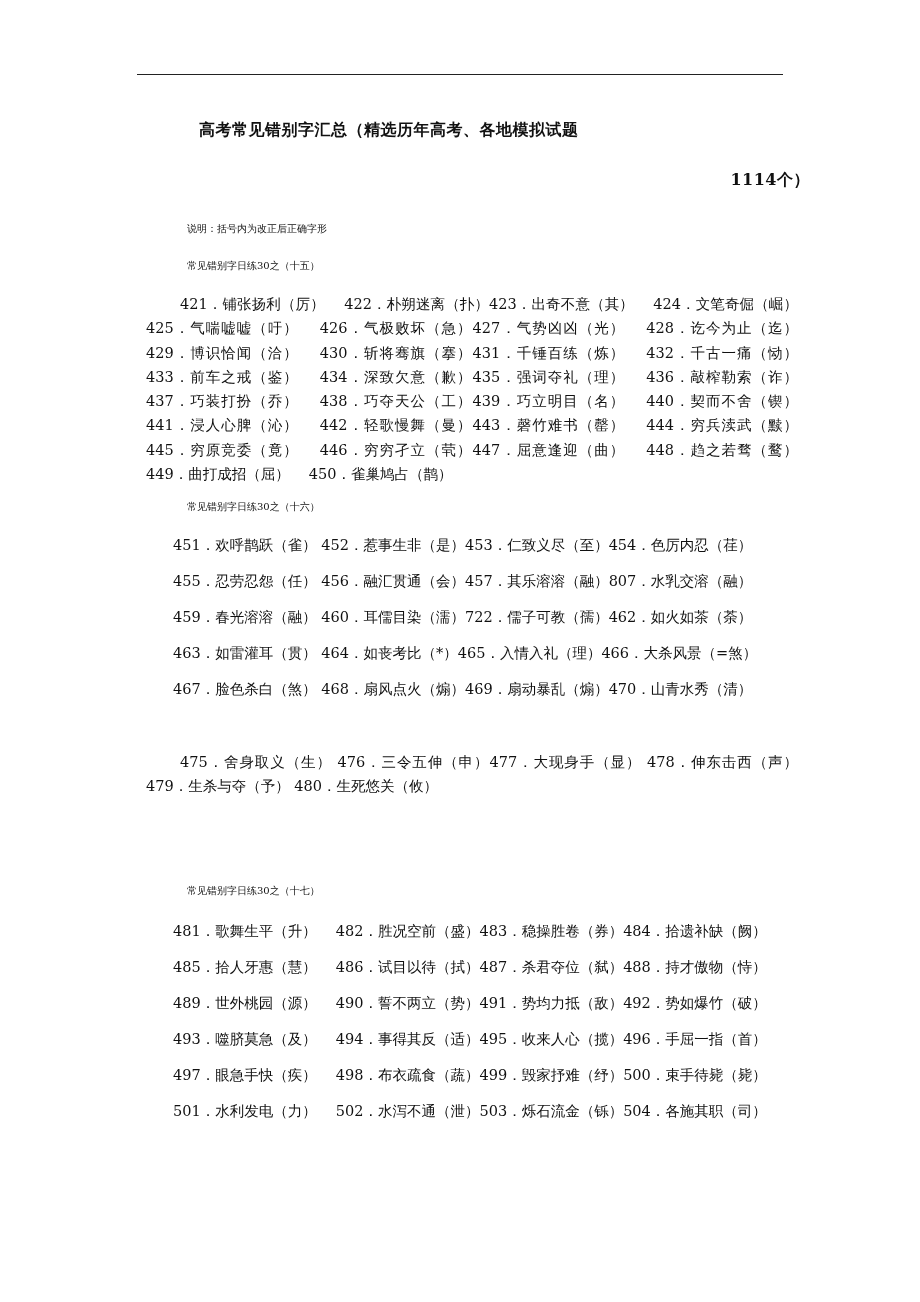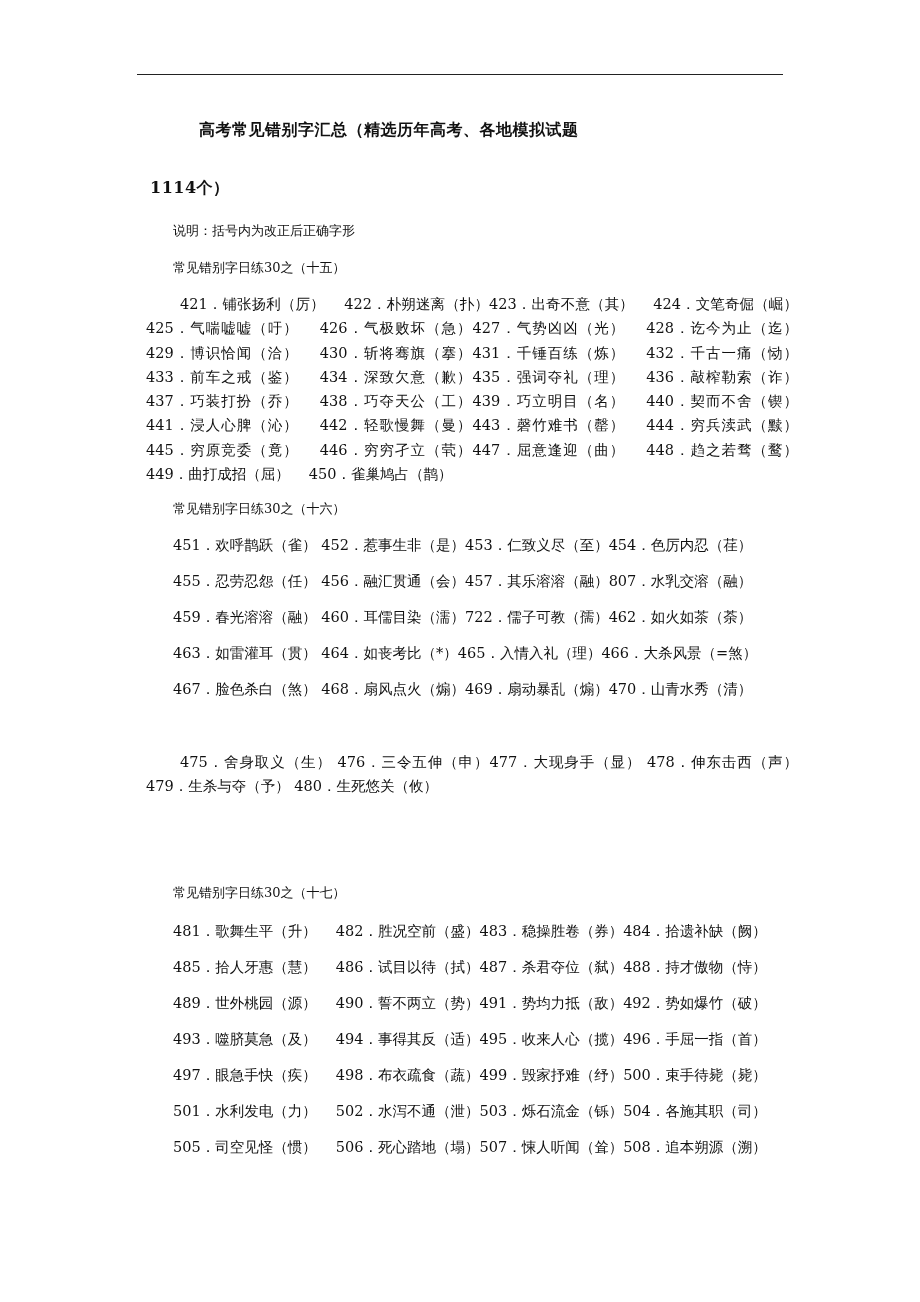--- a/index.html
+++ b/index.html
@@ -3,22 +3,22 @@
 <meta charset="utf-8">
 <style>
   html, body { margin: 0; padding: 0; background: #ffffff; }
   body { width: 920px; height: 1302px; position: relative; overflow: hidden;
          font-family: "DejaVu Serif", "Liberation Serif", serif; color: #111; }
   .rule { position: absolute; left: 137px; top: 74px; width: 646px; height: 0;
           border-top: 1.5px solid #222; }
   .title { position: absolute; left: 137px; width: 646px; font-weight: bold;
            font-size: 16px; letter-spacing: 0.5px; }
   .t1 { top: 120px; padding-left: 62px; box-sizing: border-box; }
-  .t2 { top: 170px; text-align: left; left: 150px; width: 680px; margin-top: 8px; }
-  .note, .heading { position: absolute; left: 173px; font-size: 13px; }
+  .t2 { top: 170px; text-align: right; left: 130px; width: 680px; }
+  .note, .heading { position: absolute; left: 187px; font-size: 10px; }
   .para { position: absolute; left: 146px; width: 652px; font-size: 14.5px;
           line-height: 24.3px; text-indent: 34px; text-align: justify; }
   .grid { position: absolute; left: 173px; font-size: 14.5px; }
   .grid .row { white-space: nowrap; height: 36px; line-height: 20px; }
 </style>
 </head>
 <body>
 
 <div class="rule"></div>
 
@@ -41,14 +41,13 @@
 <div class="para" style="top:750px">475．舍身取义（生） 476．三令五伸（申）477．大现身手（显） 478．伸东击西（声）479．生杀与夺（予） 480．生死悠关（攸）</div>
 
 <div class="heading" style="top:884px">常见错别字日练30之（十七）</div>
 <div class="grid" style="top:921px">
   <div class="row">481．歌舞生平（升）　 482．胜况空前（盛）483．稳操胜卷（券）484．拾遗补缺（阙）</div>
   <div class="row">485．拾人牙惠（慧）　 486．试目以待（拭）487．杀君夺位（弑）488．持才傲物（恃）</div>
   <div class="row">489．世外桃园（源）　 490．誓不两立（势）491．势均力抵（敌）492．势如爆竹（破）</div>
   <div class="row">493．噬脐莫急（及）　 494．事得其反（适）495．收来人心（揽）496．手屈一指（首）</div>
   <div class="row">497．眼急手快（疾）　 498．布衣疏食（蔬）499．毁家抒难（纾）500．束手待毙（毙）</div>
   <div class="row">501．水利发电（力）　 502．水泻不通（泄）503．烁石流金（铄）504．各施其职（司）</div>
-  <div class="row">505．司空见怪（惯）　 506．死心踏地（塌）507．悚人听闻（耸）508．追本朔源（溯）</div>
 </div>
 
 </body></html>

